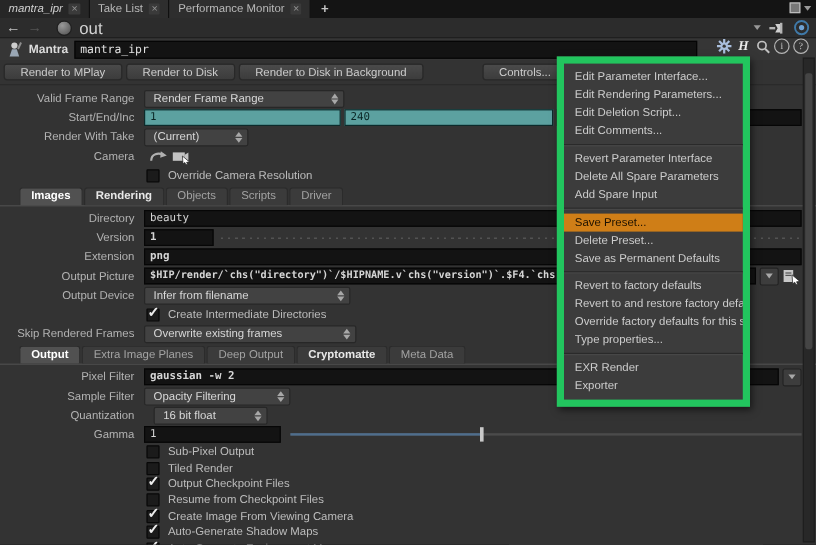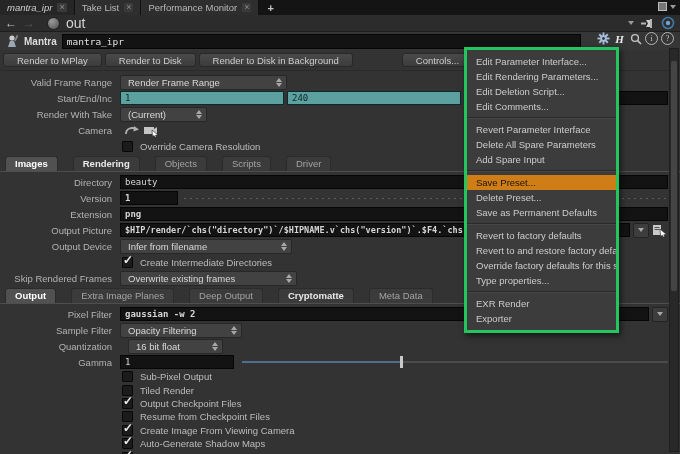--- a/index.html
+++ b/index.html
@@ -57,21 +57,21 @@
   .dd .sp{position:absolute;right:4px;top:2px;display:flex;flex-direction:column;gap:1px;}
   .tri-u{width:0;height:0;border-left:3px solid transparent;border-right:3px solid transparent;border-bottom:4px solid #a8a8a8;}
   .tri-d{width:0;height:0;border-left:3px solid transparent;border-right:3px solid transparent;border-top:4px solid #a8a8a8;}
   .cb{width:9px;height:9px;background:#1b1b1b;border:1px solid #080808;border-radius:1px;position:relative;flex:none;}
   .cb .mark{display:none;}
   .cb.on .mark{display:block;position:absolute;left:0;top:-5px;font-size:12px;font-weight:bold;color:#ededed;}
   .cblabel{margin-left:7px;color:#bdbdbd;font-size:9.5px;}
   .indent{margin-left:122px;}
 
   
-  .tstrip{height:15px;display:flex;align-items:flex-end;padding-left:5px;gap:15px;border-bottom:1px solid #4e4e4e;margin-top:2px;}
+  .tstrip{height:15px;display:flex;align-items:flex-end;padding-left:16px;gap:1px;border-bottom:1px solid #4e4e4e;margin-top:2px;}
   .ttab{height:14px;line-height:14px;padding:0 9px;background:#3b3b3b;color:#a3a3a3;font-size:9.5px;
         border:1px solid #2b2b2b;border-bottom:none;border-radius:3px 3px 0 0;}
   .ttab.sel{background:#515151;color:#ffffff;font-weight:bold;}
   .ttab.hot{color:#e8e8e8;font-weight:bold;}
 
   
   .vslider{flex:1;height:12px;margin-left:6px;background:
      repeating-linear-gradient(90deg,#5a5a5a 0 2px,transparent 2px 6px);
      background-size:100% 1px;background-position:0 center;background-repeat:no-repeat;}
   .gslider{flex:1;height:12px;margin-left:8px;position:relative;}
@@ -79,21 +79,21 @@
   .gfill{position:absolute;left:0;width:37%;top:5px;height:2px;background:#4f6e8d;}
   .ghandle{position:absolute;left:37%;top:0;width:3px;height:12px;background:#c9c9c9;}
 
   .minibox{width:14px;height:13px;background:#3d3d3d;border:1px solid #232323;border-radius:2px;
            display:flex;align-items:center;justify-content:center;margin-left:3px;flex:none;}
 
   
   .cbrow{height:13.4px;display:flex;align-items:center;}
 
   
-  .menu{position:absolute;left:464px;top:47px;width:149px;background:#3c3c3c;border:3px solid #22c55e;
+  .menu{position:absolute;left:464px;top:47px;width:149px;background:#3c3c3c;border:6px solid #22c55e;
         box-shadow:2px 3px 6px rgba(0,0,0,.55);z-index:10;padding:4px 0;}
   .mitem{height:15px;line-height:15px;padding-left:9px;color:#cdcdcd;font-size:9.5px;white-space:nowrap;overflow:hidden;}
   .mitem.hl{background:#cf7e17;color:#1d1100;}
   .msep{height:0;border-top:1px solid #2a2a2a;border-bottom:1px solid #474747;margin:3px 0;}
 
   
   .scroll{position:absolute;right:1px;top:48px;bottom:2px;width:8px;background:#282828;border:1px solid #1e1e1e;z-index:4;}
   .thumb{position:absolute;left:1px;right:1px;top:12px;height:230px;background:#454545;border-radius:2px;}
 
   svg{display:block;}

